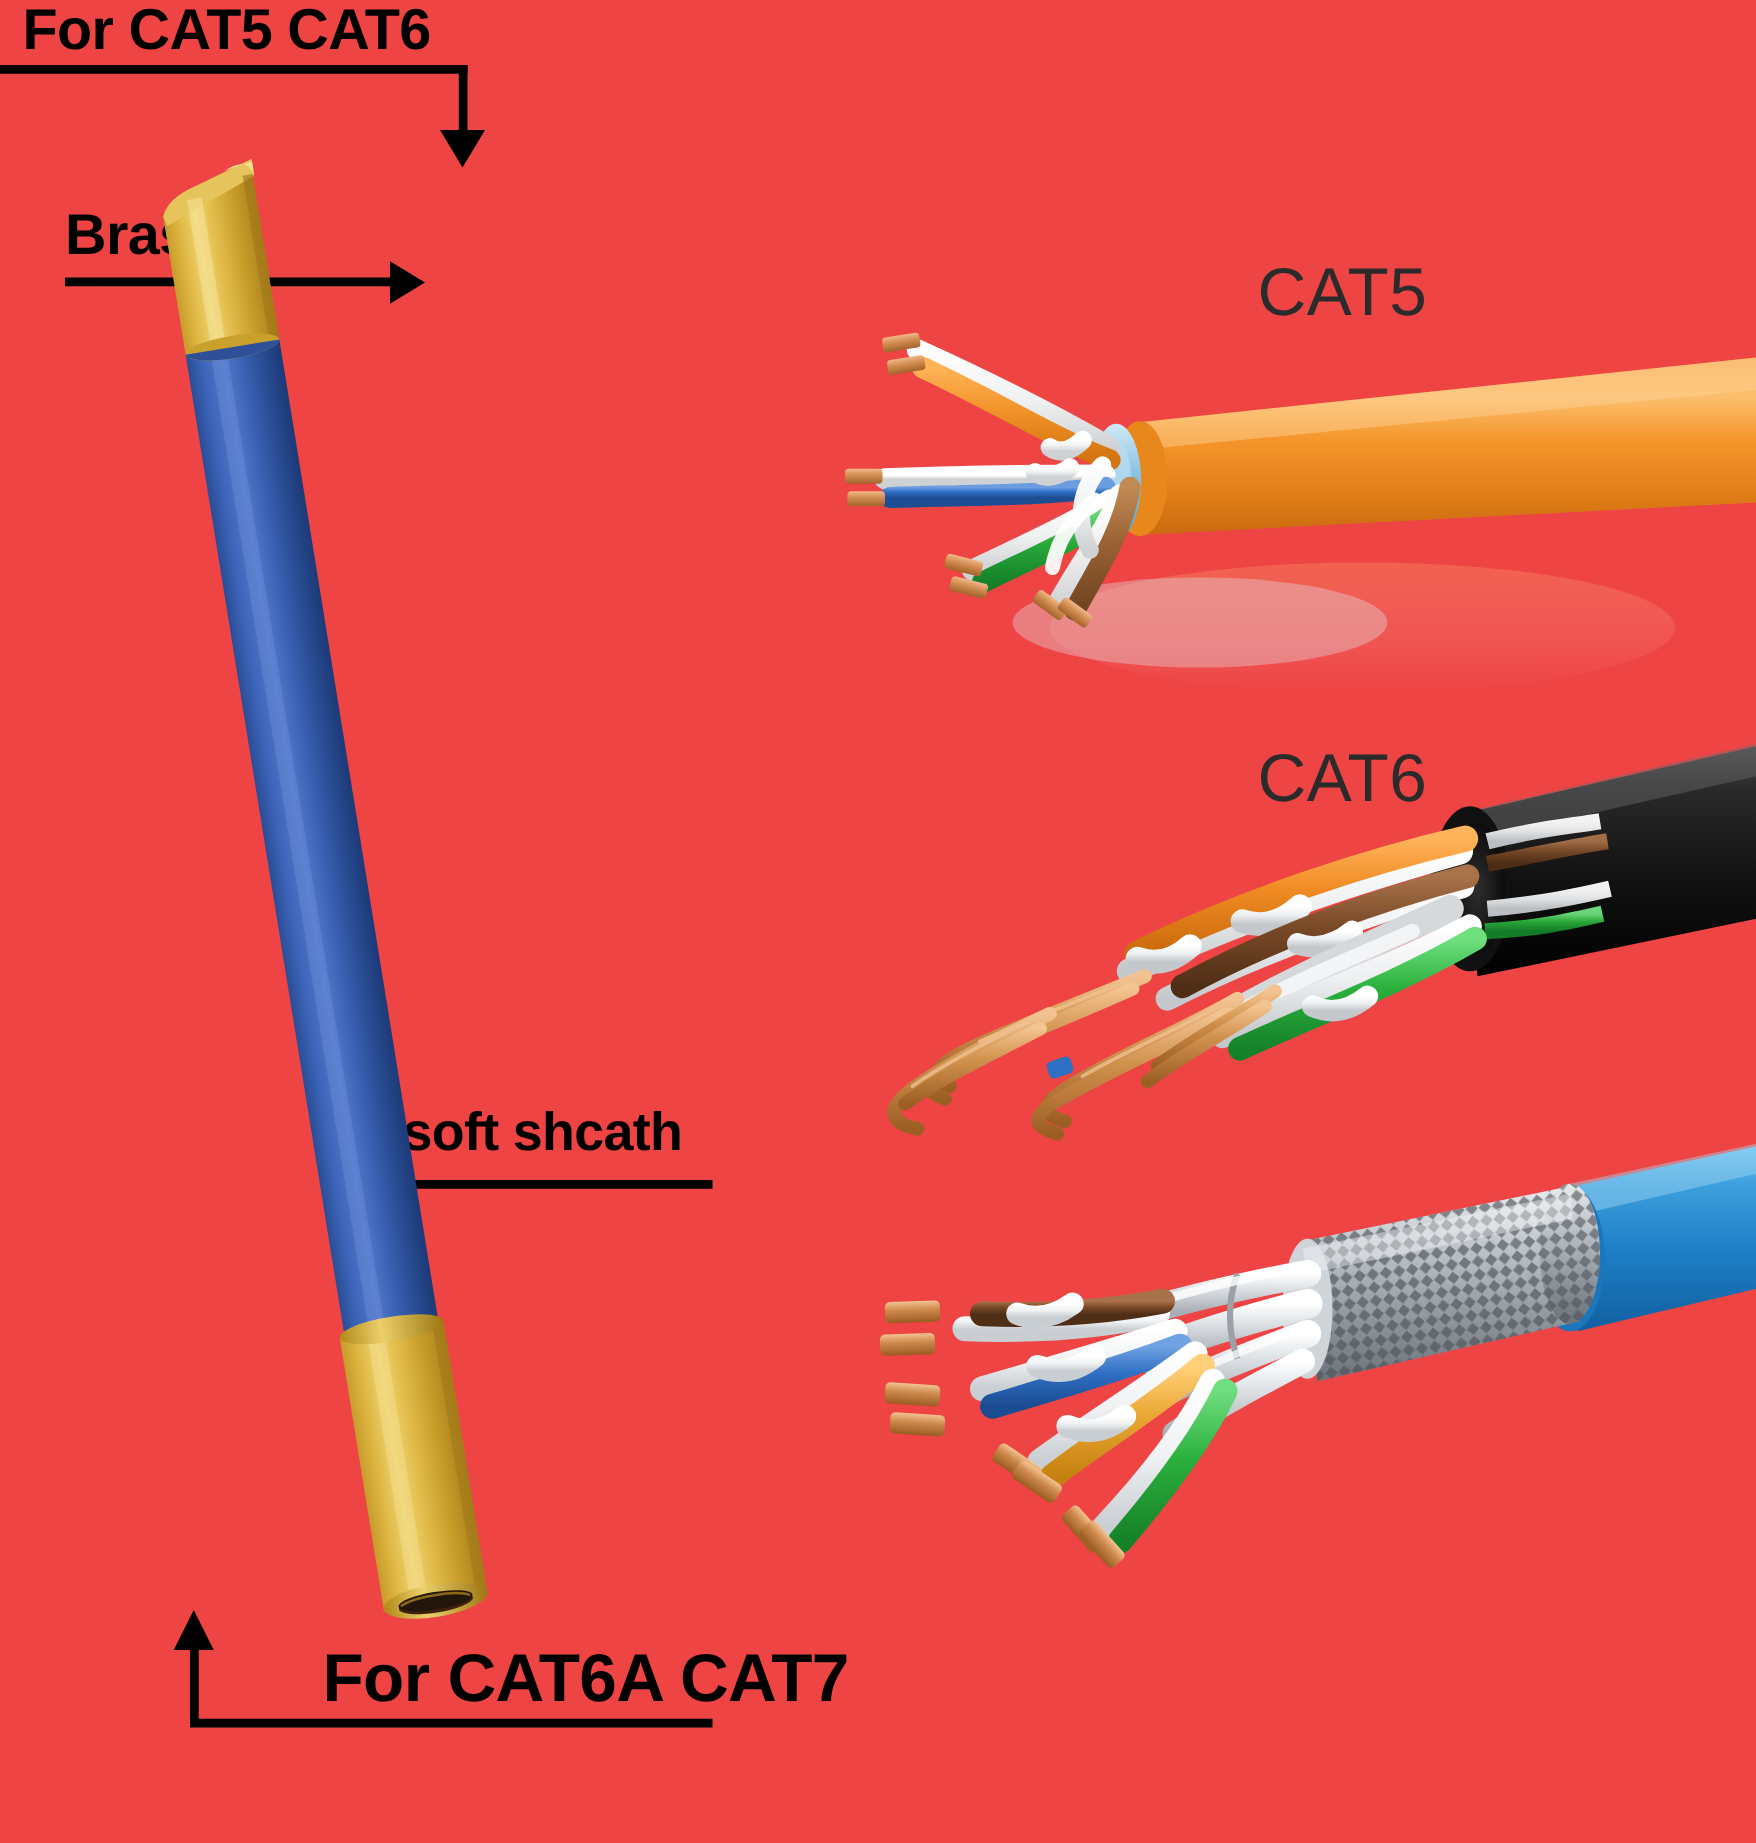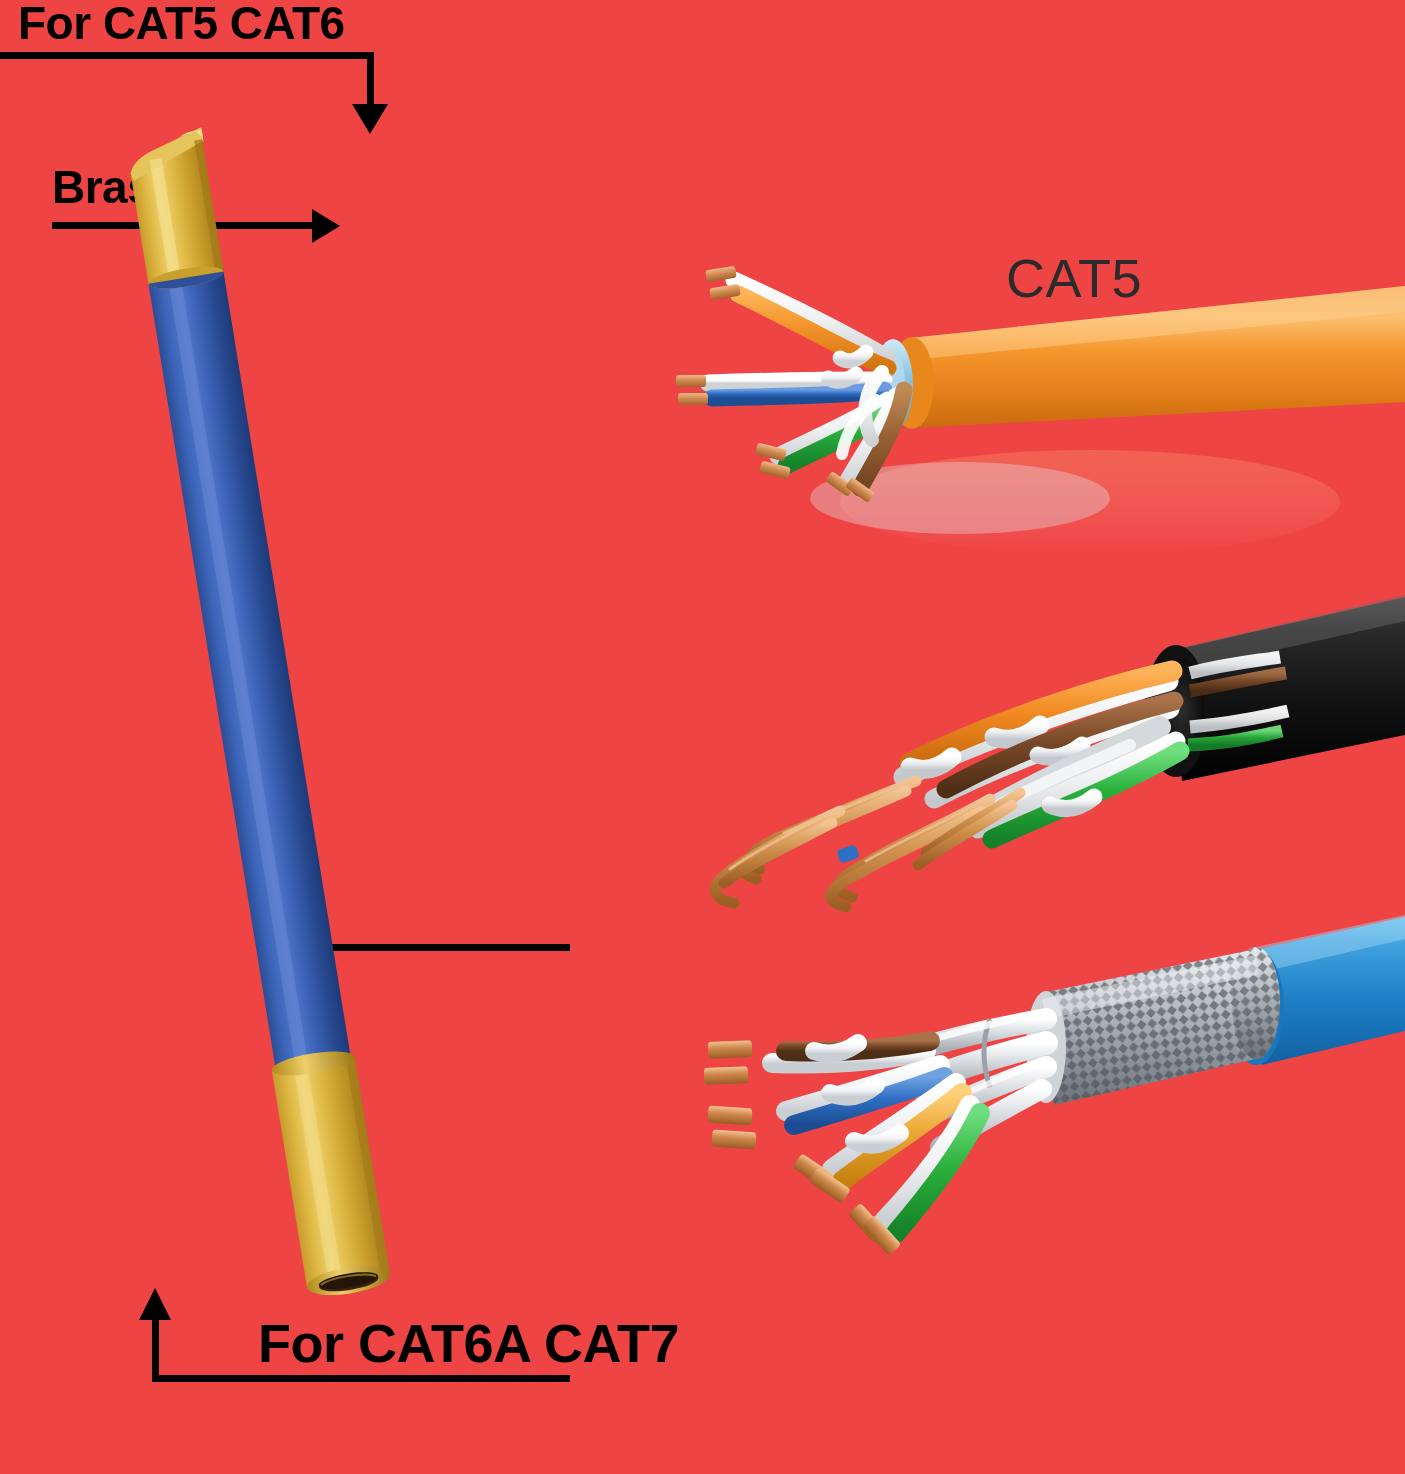--- a/index.html
+++ b/index.html
@@ -69,40 +69,40 @@
   }
 
   
   .cablelabel{
     position:absolute;
     color:#2b2b2b;
     font-weight:400;
     font-size:54px;
     letter-spacing:0.5px;
     white-space:nowrap;
-    margin-top:44px;
   }
   #lbl-cat5{ left:1006px; top:203px; }
   #lbl-cat6{ left:1006px; top:592px; }
   #lbl-cat7{ left:1008px; top:933px; }
 
   .cable{ position:absolute; }
   #cable5{ left:660px; top:240px;  width:745px; height:340px; }
   #cable6{ left:690px; top:585px;  width:715px; height:345px; }
   #cable7{ left:690px; top:915px;  width:715px; height:390px; }
 </style>
 </head>
 <body>
 
 <div id="stage">
 
   <div class="anno" id="lbl-cat5cat6">For CAT5 CAT6</div>
 
   <div class="anno" id="lbl-brass">Brass</div>
 
+  <div class="anno" id="lbl-soft">soft shcath</div>
 
   <div class="anno" id="lbl-cat6a7">For CAT6A CAT7</div>
 
   <div class="ln" id="ln-top-h"></div>
   <div class="ln" id="ln-top-v"></div>
   <div id="ar-top"></div>
 
   <div class="ln" id="ln-brass-h"></div>
   <div id="ar-brass"></div>
 
@@ -185,20 +185,21 @@
 
         <ellipse cx="160" cy="1170" rx="30" ry="7.5" fill="#3a2208"></ellipse>
         <ellipse cx="160" cy="1168" rx="30" ry="7" fill="#24150a"></ellipse>
 
         <path d="M132,1168 a30,7 0 0 1 56,0" fill="none" stroke="#8a6a18" stroke-width="2"></path>
       </g>
     </g>
   </svg>
 
   <div class="cablelabel" id="lbl-cat5">CAT5</div>
+  <div class="cablelabel" id="lbl-cat6">CAT6</div>
 
   <svg class="cable" id="cable5" viewBox="0 0 745 340">
     <defs>
       <linearGradient id="c5jacket" x1="0" y1="0" x2="0" y2="1">
         <stop offset="0" stop-color="#f6ad55"></stop>
         <stop offset="0.22" stop-color="#fbbf6e"></stop>
         <stop offset="0.46" stop-color="#f5962c"></stop>
         <stop offset="0.78" stop-color="#e07d17"></stop>
         <stop offset="1" stop-color="#c96a10"></stop>
       </linearGradient>

